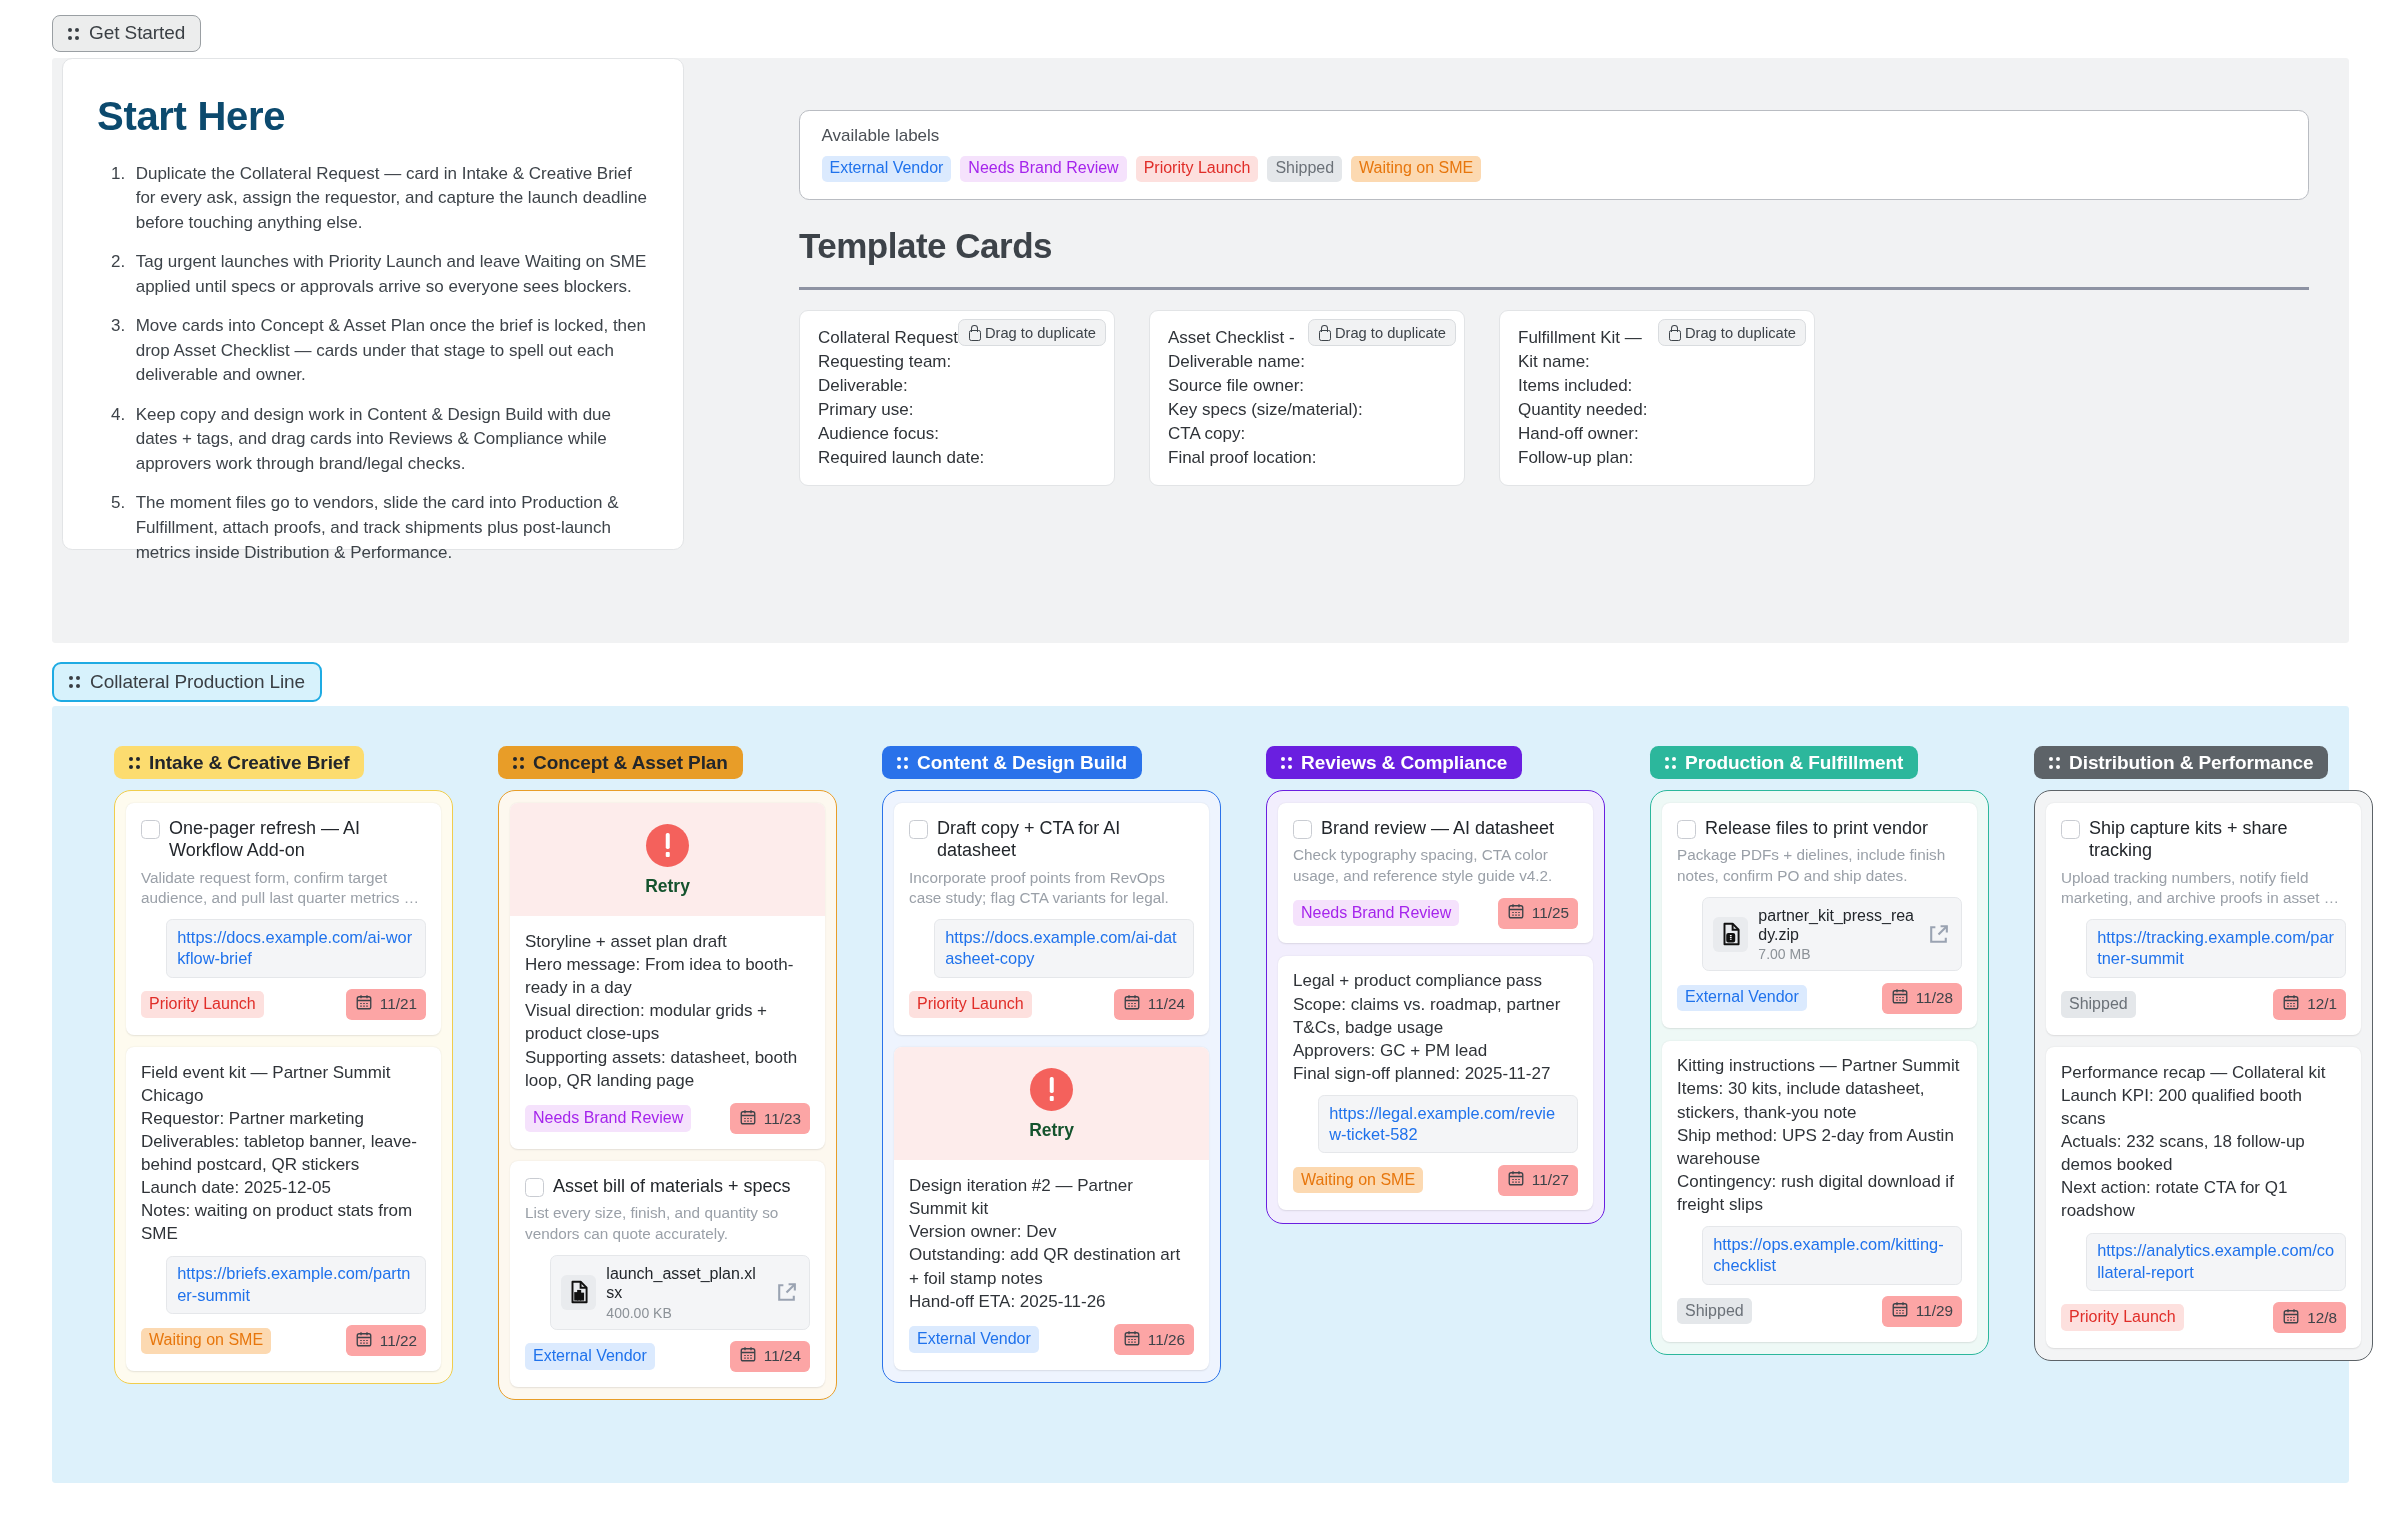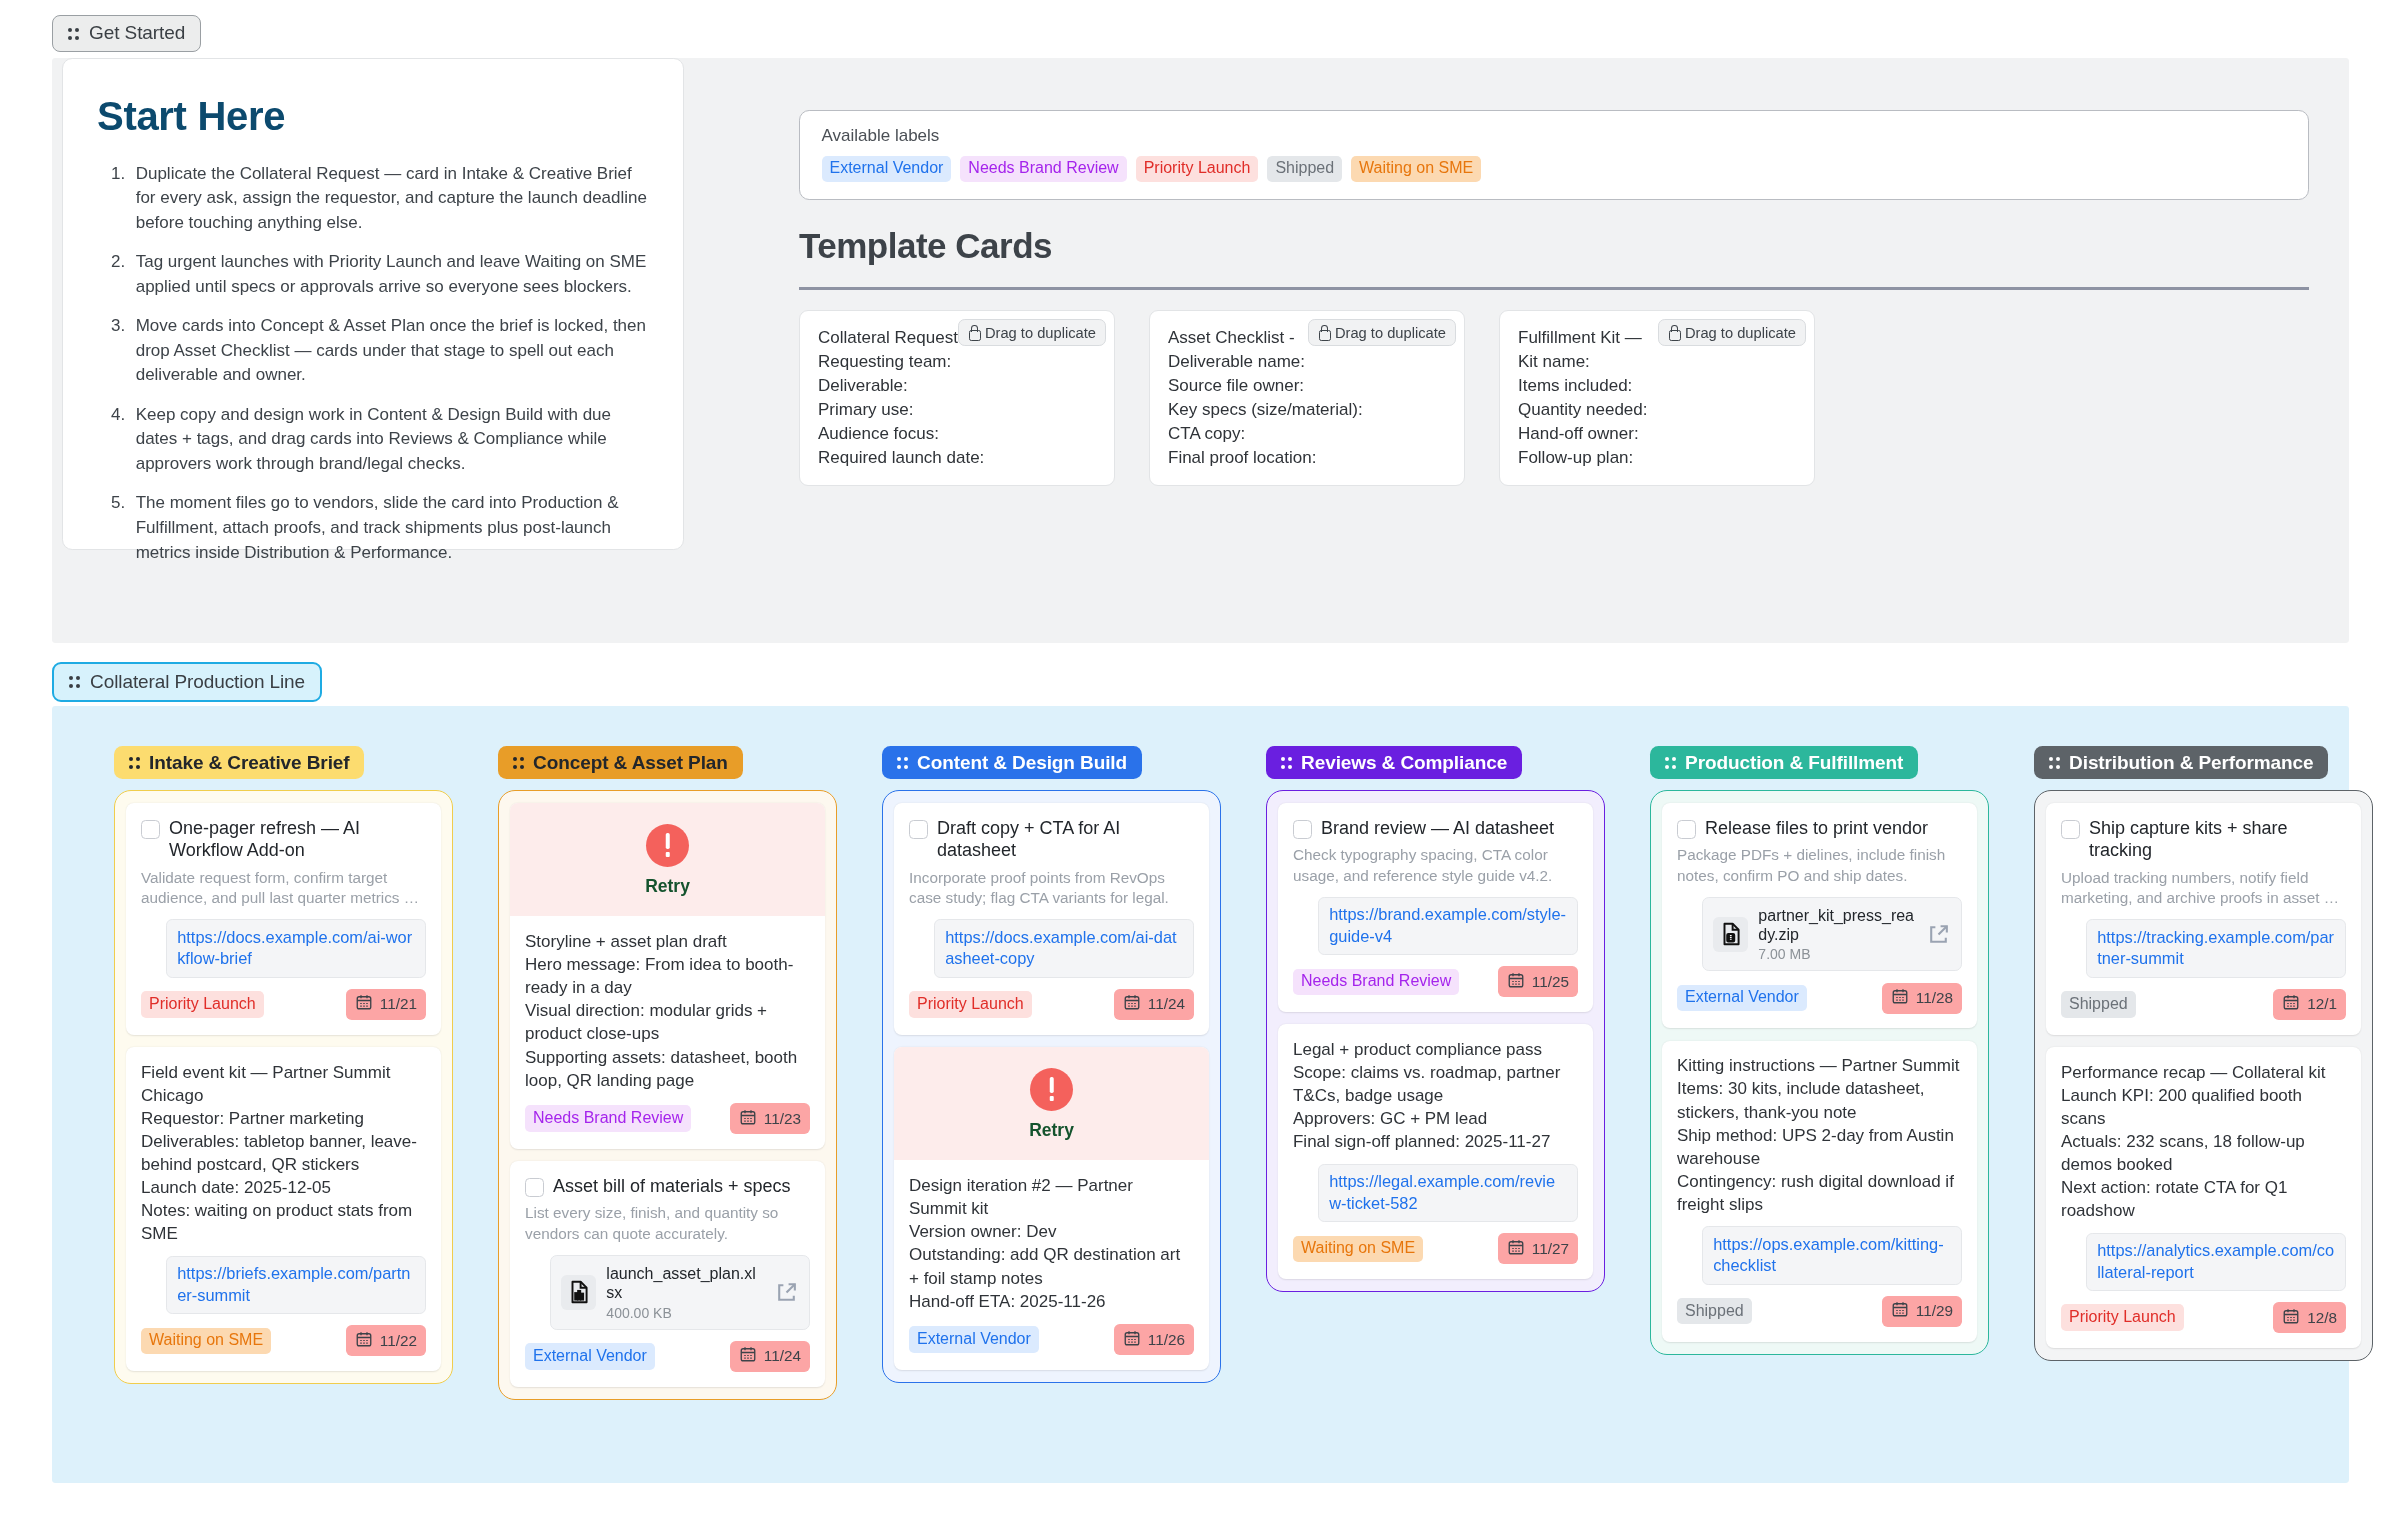--- a/index.html
+++ b/index.html
@@ -469,21 +469,20 @@
       <span>Reviews &amp; Compliance</span>
     </div>
     <div class="col-body" style="background:#f2eefd;border-color:#6a1fe0">
           <div class="card">
             <div class="card-pad">
               <div class="card-titlerow">
               <span class="cbox"></span>
               <span class="card-title">Brand review — AI datasheet</span>
             </div>
               <div class="card-sub">Check typography spacing, CTA color usage, and reference style guide v4.2.</div>
-              <div class="urlbox">https://brand.example.com/style-guide-v4</div>
               <div class="card-footer">
             <span class="chip" style="background:#f5e2fc;color:#a524ec">Needs Brand Review</span>
             <span class="due">
               <span><svg class="cal-ico" viewBox="0 0 24 24" fill="none" stroke="#3d4349" stroke-width="1.8">
                       <rect x="3" y="5" width="18" height="16" rx="2.5"></rect>
                       <path d="M3 10h18M8 3v4M16 3v4"></path>
                       <path d="M7 14h2M11 14h2M15 14h2M7 17.5h2M11 17.5h2M15 17.5h2" stroke-width="1.6"></path>
                     </svg></span>
               <span>11/25</span>
             </span>

